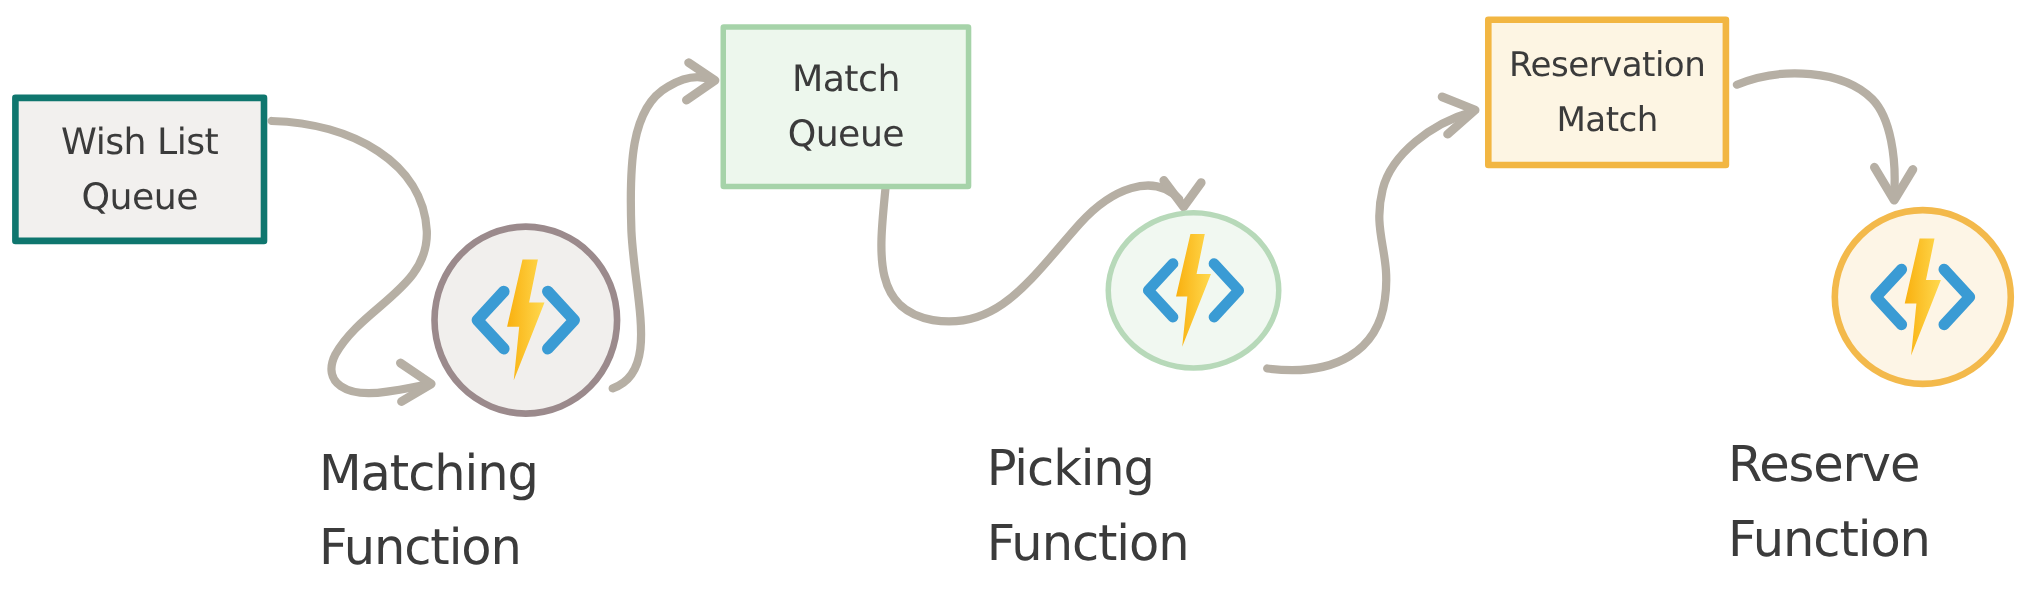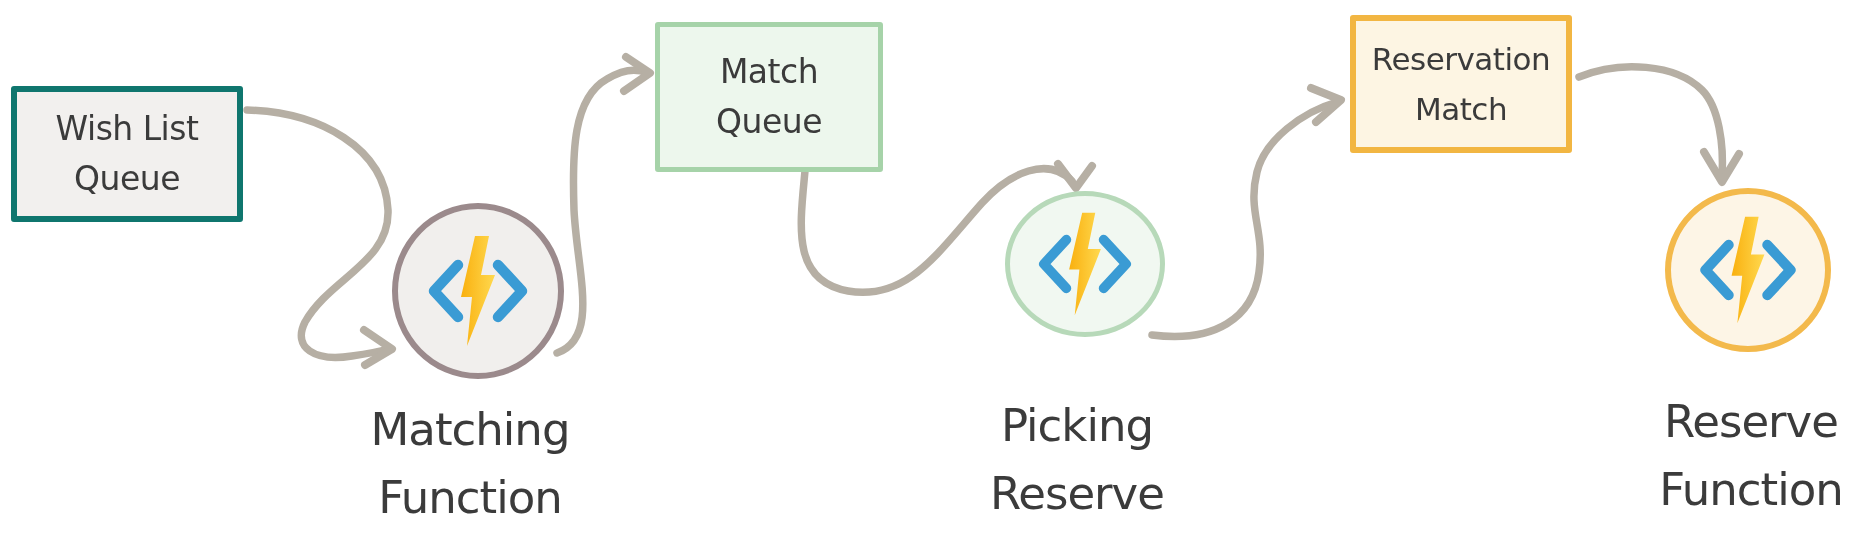--- a/index.html
+++ b/index.html
@@ -24,21 +24,21 @@
 
   .fn-circle {
     position:absolute; box-sizing:border-box; border-radius:50%;
     display:flex; align-items:center; justify-content:center;
   }
   .c-matching { left:392px;  top:203px; width:172px; height:176px; background:#f1efed; border:6px solid #9b8a8c; }
   .c-picking  { left:1005px; top:191px; width:160px; height:146px; background:#f1f8f1; border:5px solid #b7d9b9; }
   .c-reserve  { left:1665px; top:188px; width:166px; height:164px; background:#fdf5e6; border:6px solid #f3b94b; }
 
   .fn-label {
-    position:absolute; width:360px; text-align:center; white-space:pre-line;
+    position:absolute; width:360px; white-space:pre-line;
     font-size:45px; line-height:68px; letter-spacing:-1px;
   }
   .l-matching { left:290px;  top:396px; }
   .l-picking  { left:897px;  top:392px; }
   .l-reserve  { left:1571px; top:388px; }
 
   .az-icon { display:block; }
 </style>
 </head>
 <body>
@@ -112,17 +112,17 @@
       </defs>
       <polyline points="40,34 16,60 40,86" fill="none" stroke="#3a9bd4" stroke-width="10.5" stroke-linecap="round" stroke-linejoin="round"></polyline>
       <polyline points="80,34 104,60 80,86" fill="none" stroke="#3a9bd4" stroke-width="10.5" stroke-linecap="round" stroke-linejoin="round"></polyline>
       <polygon points="57,5 71,5 63,44 77,44 49,115 54,66 43,66" fill="url(#boltC)"></polygon>
     </svg>
   </div>
 
   <div class="fn-label l-matching">Matching
 Function</div>
   <div class="fn-label l-picking">Picking
-Reserve</div>
+Function</div>
   <div class="fn-label l-reserve">Reserve
 Function</div>
 
 </div>
 
 </body></html>

